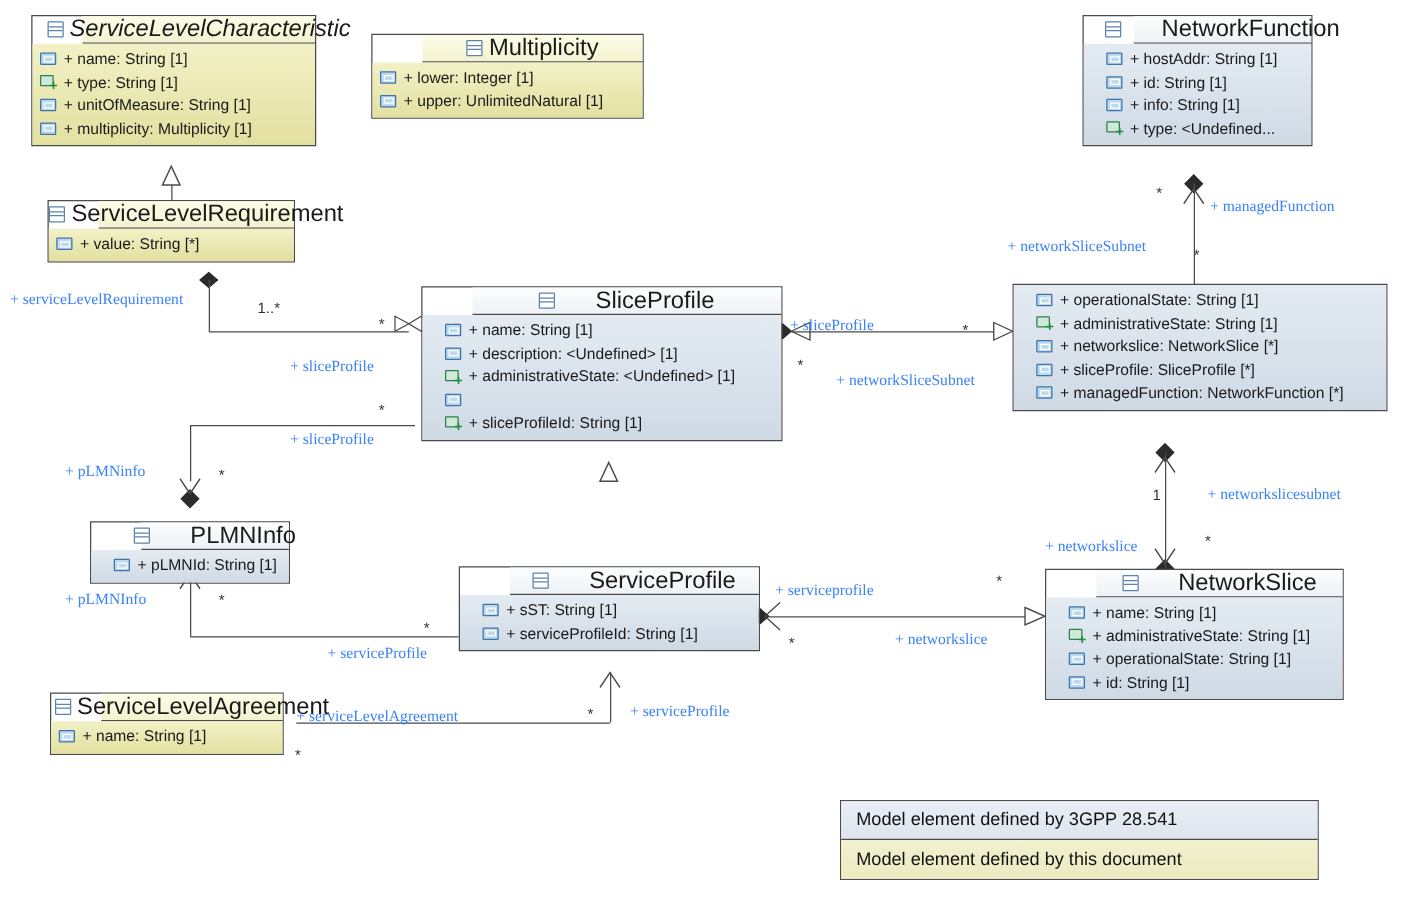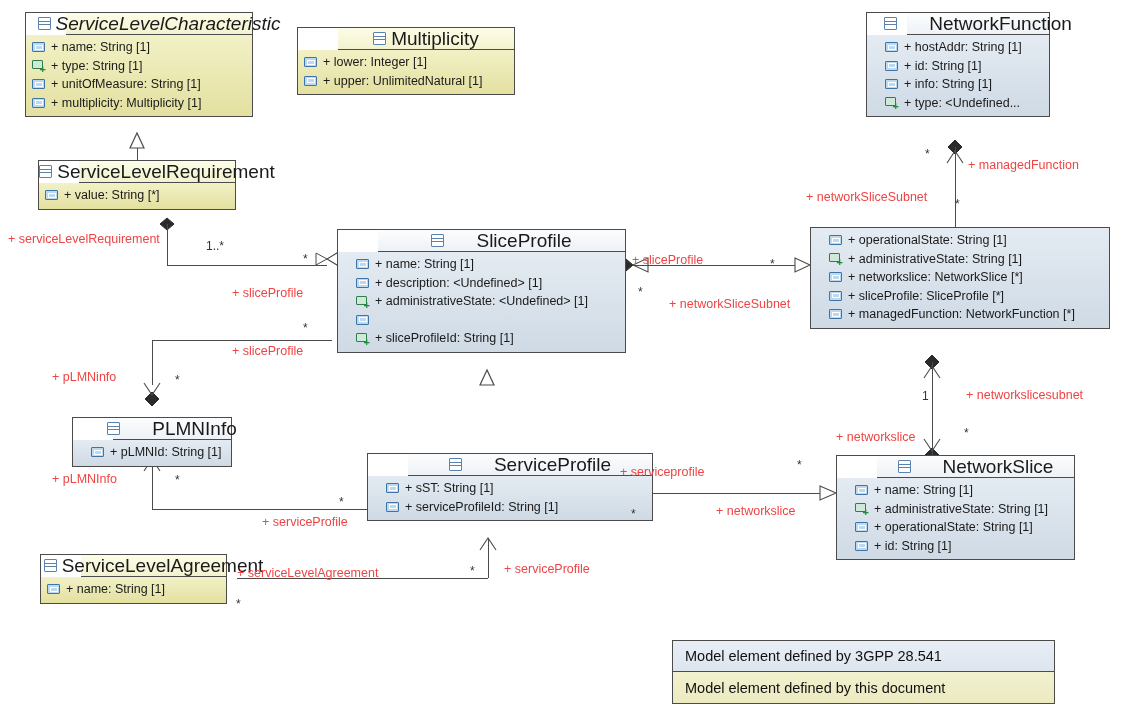--- a/index.html
+++ b/index.html
@@ -52,21 +52,21 @@
   .ico-attr-d:after{
     content:"+";position:absolute;right:-1px;bottom:-4px;font-size:11px;line-height:11px;
     color:#1f8b3f;font-weight:bold;
   }
 
   
   .ln{position:absolute;background:#4b4b4b;}
   .lh{height:1px;}
   .lv{width:1px;}
   .lbl{
-    position:absolute;font-size:12.5px;color:#ef4444;white-space:nowrap;line-height:14px;
+    position:absolute;font-size:12.5px;color:#3b82f6;white-space:nowrap;line-height:14px;font-family:Liberation Serif, serif;
   }
   .mult{position:absolute;font-size:12px;color:#333;white-space:nowrap;line-height:12px;}
   svg.ov{position:absolute;left:0;top:0;width:1123px;height:721px;overflow:visible;pointer-events:none;}
 
   
   .legend{position:absolute;left:672px;top:640px;width:383px;border:1px solid #4b4b4b;box-sizing:border-box;}
   .legend .row{
     height:31px;display:flex;align-items:center;padding-left:12px;
     font-size:14.5px;color:#111;box-sizing:border-box;
   }
@@ -276,21 +276,21 @@
       <span>PLMNInfo</span>
     </div>
     <div class="attrs">
       <div class="attr">
         <span class="ico-attr"></span>
         <span class="txt">+ pLMNId: String [1]</span>
       </div>
     </div>
   </div>
 
-  <div class="cls b" style="left:367px;top:453px;width:286px;">
+  <div class="cls b" style="left:367px;top:453px;width:241px;">
     <div class="hdr">
       <span class="ico-class"></span>
       <span>ServiceProfile</span>
     </div>
     <div class="attrs">
       <div class="attr">
         <span class="ico-attr"></span>
         <span class="txt">+ sST: String [1]</span>
       </div>
       <div class="attr">

